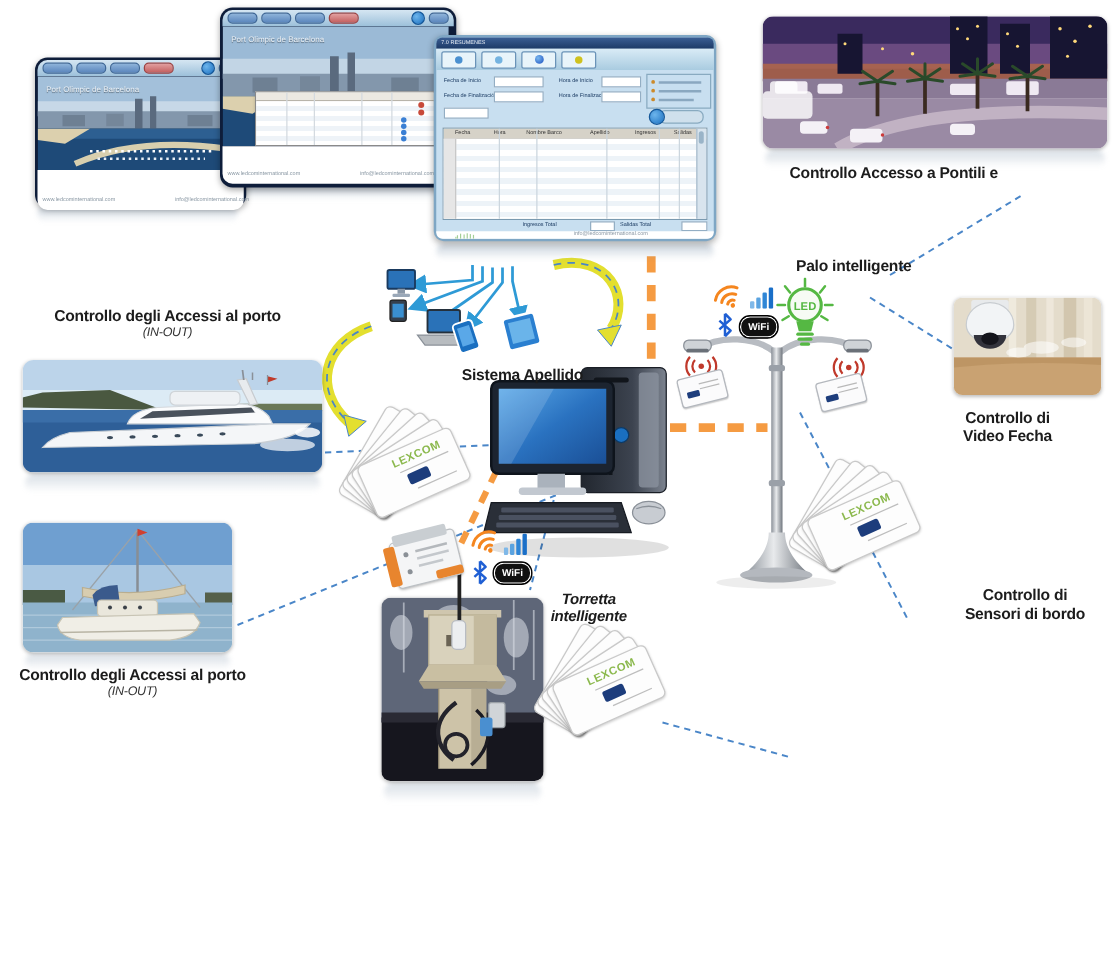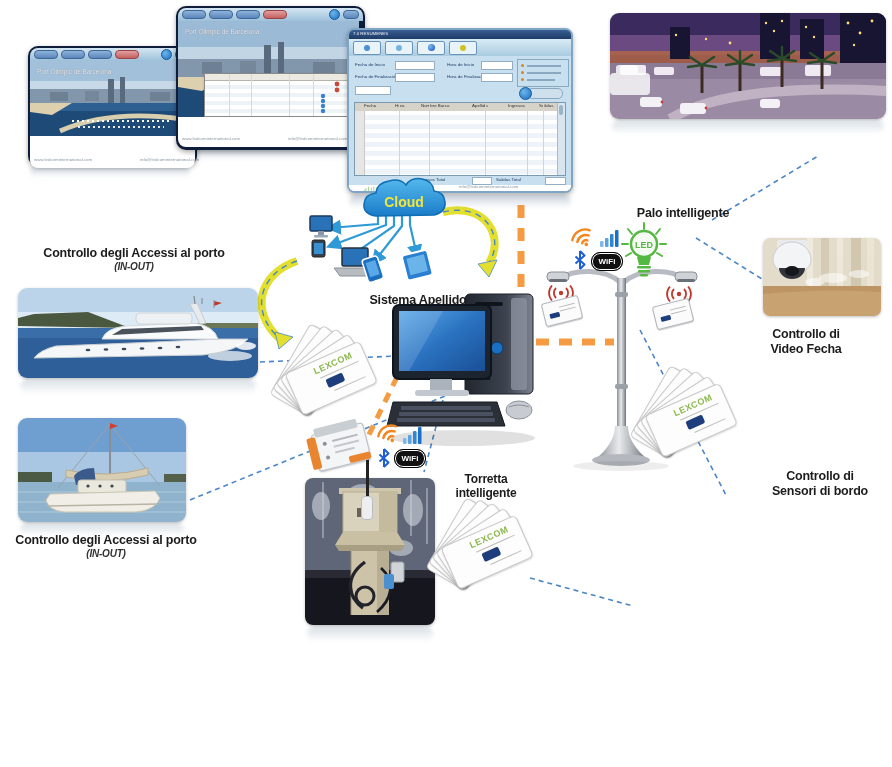--- a/index.html
+++ b/index.html
@@ -1,19 +1,19 @@
 <!DOCTYPE html>
 <html><head>
 <meta charset="utf-8">
 <style>
   html,body{margin:0;padding:0;background:#fff;font-family:"Liberation Sans",sans-serif;}
   #canvas{position:relative;width:892px;height:767px;background:#fff;overflow:hidden;}
   .abs{position:absolute;}
   .lbl{position:absolute;font-weight:bold;color:#1c1c1c;font-size:12.5px;line-height:1.18;text-align:center;letter-spacing:-.2px;}
-  .sub{font-style:italic;font-weight:700;font-size:10px;color:#333;}
+  .sub{font-style:italic;font-weight:400;font-size:10px;color:#333;}
   .micro{font-size:8px;transform:scale(.55);transform-origin:left top;white-space:nowrap;color:#8a98a4;}
   .photo{position:absolute;border-radius:9px;overflow:hidden;box-shadow:0 1px 3px rgba(0,0,0,.25);}
   .refl{position:absolute;background:linear-gradient(rgba(140,160,180,.35),rgba(255,255,255,0));filter:blur(2px);border-radius:10px;}
   
   .appwin{position:absolute;background:#0e1d3a;border-radius:10px;padding:2px;box-shadow:0 2px 5px rgba(0,0,0,.35);}
   .wtool{position:relative;height:13px;border-radius:8px 8px 0 0;background:linear-gradient(#d5e6f2,#9cc0da);display:flex;align-items:center;gap:3px;padding:0 4px;}
   .pill{display:inline-block;width:22px;height:7px;border-radius:4px;background:linear-gradient(#8fb4da,#5b86bd);border:1px solid #3f6796;}
   .pill.red{background:linear-gradient(#e2a0a0,#c46060);border-color:#9c4242;}
   .pill.short{width:14px;}
   .spacer{flex:1;}
@@ -289,26 +289,20 @@
             <rect x="30" y="2" width="3" height="14"></rect>
             <rect x="38" y="4" width="3" height="12"></rect>
             <rect x="46" y="6" width="3" height="10"></rect>
           </g>
         </svg>
       <span class="micro">info@ledcominternational.com</span>
     </div>
   </div>
   <div class="winrefl" style="left:349px;top:195px;width:222px;height:13px;z-index:2;"></div>
 
-  <div class="abs" style="left:358px;top:174px;z-index:6;">
-    <svg width="92" height="50" viewBox="0 0 92 50">
-      <path d="M 18 42 Q 5 40 6 30 Q 7 20 18 19 Q 19 9 31 7 Q 42 4 48 11 Q 53 3 64 5 Q 75 7 76 17 Q 86 18 87 28 Q 88 38 76 41 Z" fill="url(#cg)" stroke="#0f6db4" stroke-width="1.5"></path>
-      <text x="46" y="33" text-anchor="middle" font-family="Liberation Sans, sans-serif" font-size="14" font-weight="bold" fill="#f2e63c">Cloud</text>
-    </svg>
-  </div>
 
   <svg class="abs" style="left:306px;top:212px;z-index:6;" width="140" height="74" viewBox="0 0 140 74">
     <g>
         <rect x="4" y="4" width="22" height="15" rx="1.5" fill="#2a72b8" stroke="#1a3a5e" stroke-width="1.5"></rect>
         <rect x="12" y="19" width="6" height="4" fill="#8a98a8"></rect>
         <rect x="8" y="23" width="14" height="2.5" rx="1" fill="#9aa8b8"></rect>
       </g>
     <g>
         <rect x="6" y="28" width="13" height="17" rx="2" fill="#35404e" stroke="#222"></rect>
         <rect x="8" y="31" width="9" height="11" fill="#3a8fd0"></rect>
@@ -537,20 +531,21 @@
           <circle cx="96" cy="95" r="1.4"></circle>
         </g>
       <g fill="#ffffff" opacity=".8">
           <rect x="0" y="60" width="40" height="22" rx="4"></rect>
           <rect x="6" y="52" width="22" height="12" rx="3"></rect>
         </g>
     </svg>
   </div>
   <div class="refl" style="left:612px;top:120px;width:272px;height:14px;z-index:2;"></div>
   <div class="lbl" style="left:600px;top:131px;width:230px;z-index:7;">
+    <span style="display:block;">Controllo Accesso a Pontili e</span>
   </div>
 
   <div class="photo" style="left:763px;top:238px;width:118px;height:78px;z-index:3;border-radius:7px;">
     <svg width="118" height="78" viewBox="0 0 118 78">
       <rect width="118" height="78" fill="#e4dccb"></rect>
       <g opacity=".7">
           <rect x="58" y="0" width="8" height="50" fill="#cfc3aa"></rect>
           <rect x="74" y="0" width="6" height="48" fill="#f2ece0"></rect>
           <rect x="88" y="0" width="10" height="52" fill="#cabda2"></rect>
           <rect x="104" y="0" width="7" height="50" fill="#efe8da"></rect>
@@ -753,21 +748,21 @@
       <path d="M60,84 C38,100 44,120 58,130" stroke="#23232b" stroke-width="3.4" fill="none"></path>
       <path d="M76,90 C92,104 86,122 72,134" stroke="#1a1a22" stroke-width="2.8" fill="none"></path>
       <circle cx="60" cy="118" r="9" stroke="#23232b" stroke-width="3" fill="none"></circle>
       <rect x="86" y="84" width="13" height="20" rx="2" fill="#d0d4d8" stroke="#9aa0a6"></rect>
       <rect x="79" y="96" width="10" height="15" rx="2" fill="#4a8fd0"></rect>
     </svg>
   </div>
   <div class="abs" style="left:366px;top:456px;width:2.5px;height:42px;background:#222;z-index:7;"></div>
   <div class="abs" style="left:361px;top:496px;width:10px;height:22px;background:#eceef0;border:1px solid #b8bcc2;border-radius:4px;z-index:7;"></div>
   <div class="refl" style="left:307px;top:626px;width:126px;height:16px;z-index:2;"></div>
-  <div class="lbl" style="left:440px;top:472px;width:92px;font-size:12px;z-index:7;">
+  <div class="lbl" style="left:425px;top:472px;width:92px;font-size:12px;z-index:7;font-style:italic;">
     <span style="display:block;">Torretta</span>
     <span style="display:block;">intelligente</span>
   </div>
 
   <div class="lbl" style="left:752px;top:469px;width:136px;z-index:7;">
     <span style="display:block;">Controllo di</span>
     <span style="display:block;">Sensori di bordo</span>
   </div>
 
 </div>

